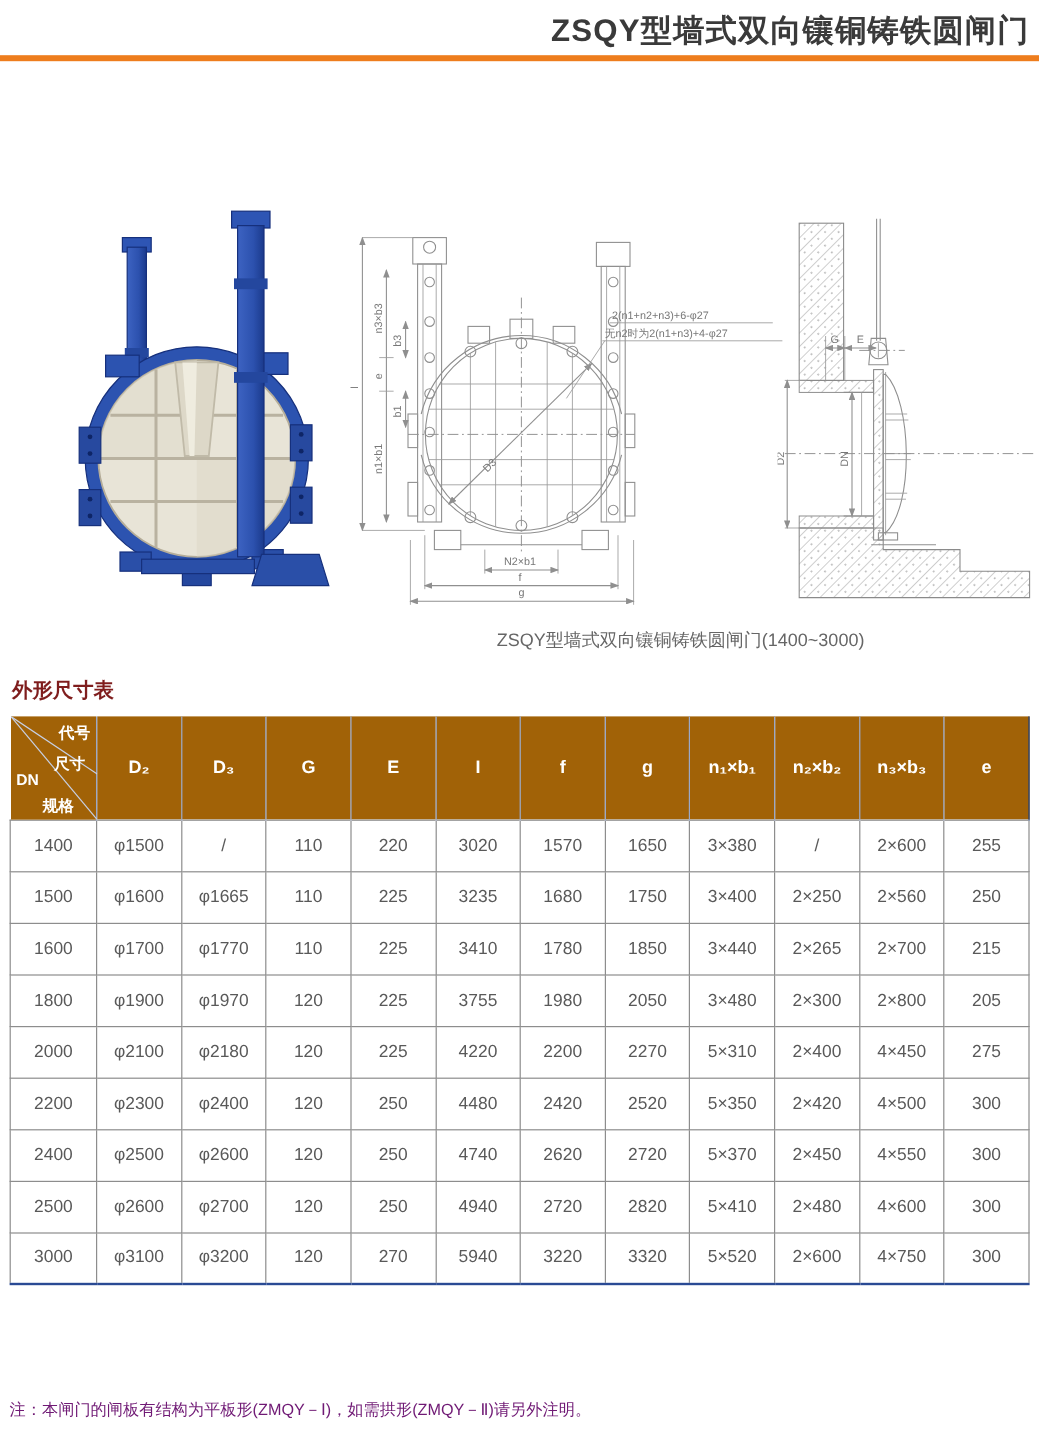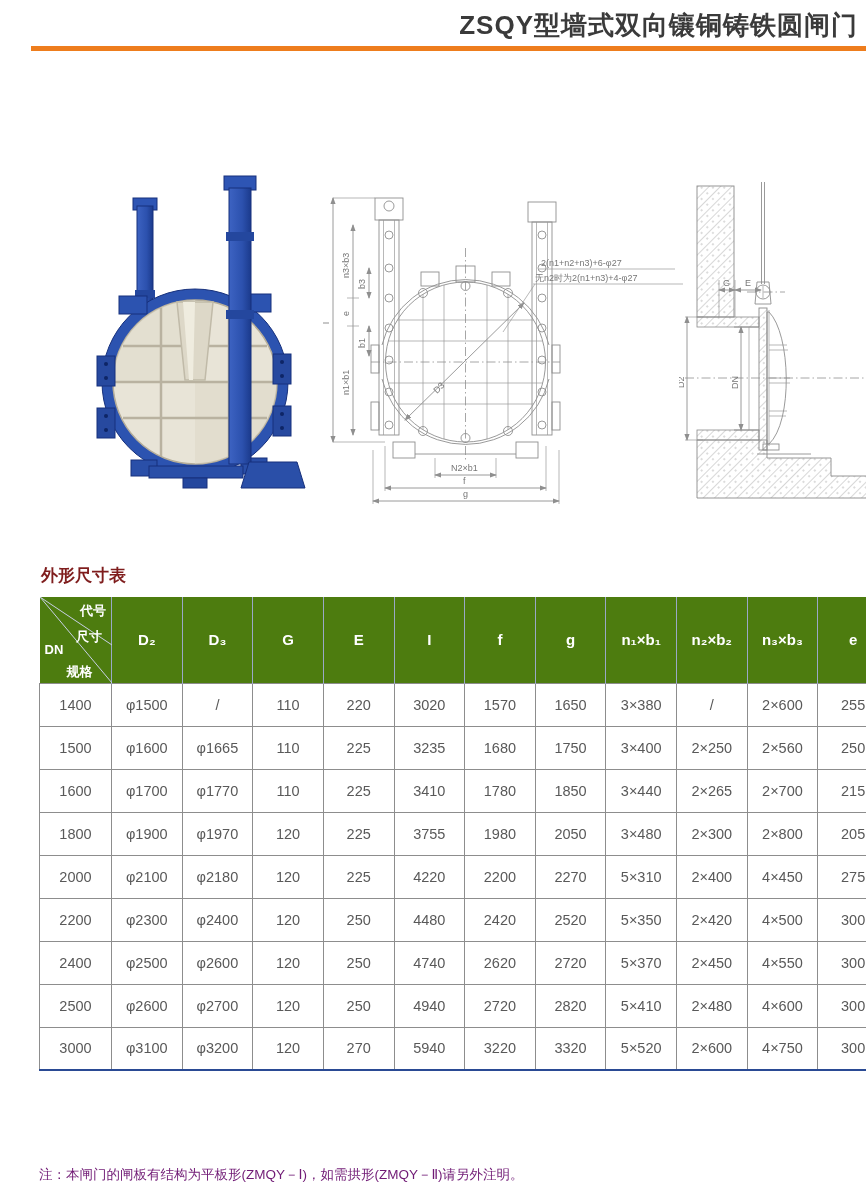--- a/index.html
+++ b/index.html
@@ -1,21 +1,21 @@
 <!DOCTYPE html>
 <html><head>
 <meta charset="utf-8">
 <style>
   * { margin:0; padding:0; box-sizing:border-box; }
   html,body { background:#ffffff; }
   body {
     width:866px; height:1197px; position:relative; overflow:hidden;
     font-family:"Liberation Sans","DejaVu Sans",sans-serif;
   }
-  .page { position:absolute; inset:0;margin-left:31px; }
+  .page { position:absolute; inset:0; }
 
   
   .title {
     position:absolute; top:8px; right:8px;
     font-size:26px; font-weight:bold; color:#3a3a3a; letter-spacing:1px;
   }
   .title-rule { position:absolute; top:46px; left:0; width:866px; height:5px; background:#ee7d1d; }
 
   
   .fig { position:absolute; }
@@ -31,21 +31,21 @@
   .section-title {
     position:absolute; top:564px; left:10px;
     font-size:17px; font-weight:bold; color:#7f1d1d;
   }
   table.dims {
     position:absolute; top:597px; left:8px; width:850px;
     border-collapse:collapse; table-layout:fixed;
   }
   table.dims th:first-child { width:72px; }
   thead th {
-    background:#4d7c0f; color:#ffffff; font-weight:bold;
+    background:#a16207; color:#ffffff; font-weight:bold;
     font-size:15px; height:86px; text-align:center; vertical-align:middle;
     border-right:1px solid #9aa8c8;
   }
   thead th:last-child { border-right:1px solid #1d3e7d; }
   th.corner { position:relative; padding:0; }
   th.corner svg { position:absolute; inset:0; }
   th.corner span { position:absolute; font-size:13px; font-weight:bold; color:#fff; line-height:1; }
   .c-top  { top:7px;  right:5px; }
   .c-mid  { top:33px; right:9px; }
   .c-left { top:46px; left:5px; }
@@ -303,20 +303,21 @@
 
     <line class="lnt" x1="6" y1="135" x2="24" y2="135"></line>
     <line class="lnt" x1="6" y1="258" x2="24" y2="258"></line>
     <line class="ln" x1="8" y1="135" x2="8" y2="258" marker-start="url(#svA)" marker-end="url(#svA)"></line>
     <text class="dtx" x="5" y="206" transform="rotate(-90 5 206)">D2</text>
 
     <line class="ln" x1="62" y1="145" x2="62" y2="248" marker-start="url(#svA)" marker-end="url(#svA)"></line>
     <text class="dtx" x="59" y="207" transform="rotate(-90 59 207)">DN</text>
   </svg>
 
+  <div class="caption">ZSQY型墙式双向镶铜铸铁圆闸门(1400~3000)</div>
 
   <div class="section-title">外形尺寸表</div>
 
   <table class="dims">
     <thead>
       <tr>
         <th class="corner">
           <svg width="72" height="86" viewBox="0 0 72 86">
             <line x1="0" y1="0" x2="72" y2="48" stroke="#c7d0e4" stroke-width="1"></line>
             <line x1="0" y1="0" x2="72" y2="86" stroke="#c7d0e4" stroke-width="1"></line>

